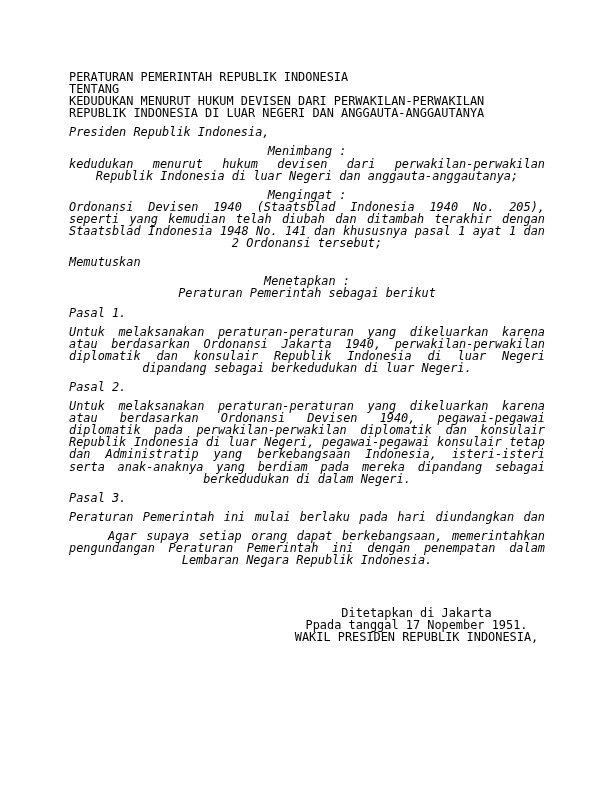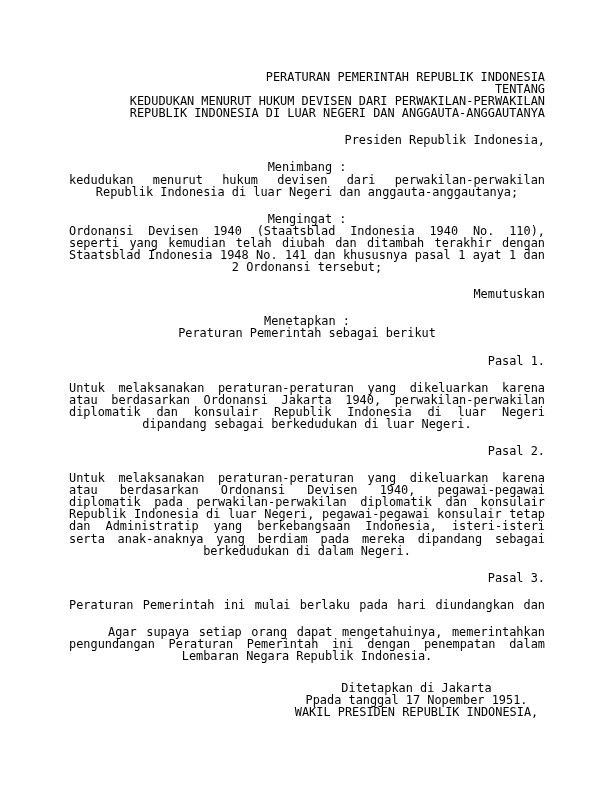--- a/index.html
+++ b/index.html
@@ -15,31 +15,31 @@
     box-sizing: border-box;
     padding: 71px 67px 0 69px;
     overflow: hidden;
   }
   .line {
     height: 12.1px;
     white-space: pre;
     text-align: center;
   }
   .line.c {
-    text-align: right;
+    text-align: left;
     white-space: normal;
   }
   .line.j, .line.ji {
     white-space: normal;
     text-align: justify;
     text-align-last: justify;
   }
   .line.ji { text-indent: 39px; }
-  .gap1 { margin-top: 15px; }
-  .gap2 { margin-top: 20px; }
+  .gap1 { margin-top: 7px; font-style: italic; }
+  .gap2 { margin-top: 41px; }
   .sig .line { padding-left: 219px; box-sizing: border-box; }
 </style>
 </head>
 <body>
 
 <div class="page">
   <div id="doc-title">
       <div class="line c">PERATURAN PEMERINTAH REPUBLIK INDONESIA</div>
       <div class="line c">TENTANG</div>
       <div class="line c">KEDUDUKAN MENURUT HUKUM DEVISEN DARI PERWAKILAN-PERWAKILAN</div>
@@ -51,21 +51,21 @@
   </div>
 
   <div id="preamble">
       <div class="gap1">
         <div class="line">Menimbang :</div>
         <div class="line j">kedudukan menurut hukum devisen dari perwakilan-perwakilan</div>
         <div class="line">Republik Indonesia di luar Negeri dan anggauta-anggautanya;</div>
       </div>
       <div class="gap1">
         <div class="line">Mengingat :</div>
-        <div class="line j">Ordonansi Devisen 1940 (Staatsblad Indonesia 1940 No. 110),</div>
+        <div class="line j">Ordonansi Devisen 1940 (Staatsblad Indonesia 1940 No. 205),</div>
         <div class="line j">seperti yang kemudian telah diubah dan ditambah terakhir dengan</div>
         <div class="line j">Staatsblad Indonesia 1948 No. 141 dan khususnya pasal 1 ayat 1 dan</div>
         <div class="line">2 Ordonansi tersebut;</div>
       </div>
     </div>
 
   <div class="gap1">
     <div class="line c">Memutuskan</div>
   </div>
 
@@ -98,21 +98,21 @@
       </div>
       <div class="gap1">
         <div class="line c">Pasal 3.</div>
       </div>
       <div class="gap1">
         <div class="line j">Peraturan Pemerintah ini mulai berlaku pada hari diundangkan dan</div>
       </div>
     </div>
 
   <div id="closing" class="gap1">
-      <div class="line ji">Agar supaya setiap orang dapat mengetahuinya, memerintahkan</div>
+      <div class="line ji">Agar supaya setiap orang dapat berkebangsaan, memerintahkan</div>
       <div class="line j">pengundangan Peraturan Pemerintah ini dengan penempatan dalam</div>
       <div class="line">Lembaran Negara Republik Indonesia.</div>
     </div>
 
   <div id="signature" class="gap2 sig">
       <div class="line">Ditetapkan di Jakarta</div>
       <div class="line">Ppada tanggal 17 Nopember 1951.</div>
       <div class="line">WAKIL PRESIDEN REPUBLIK INDONESIA,</div>
     </div>
 </div>

